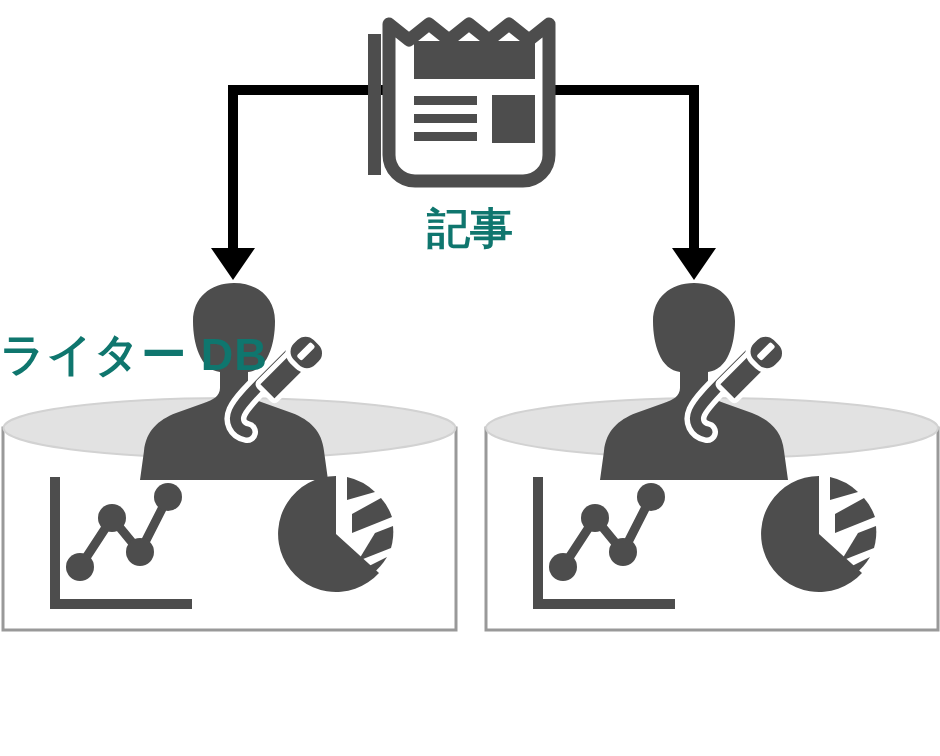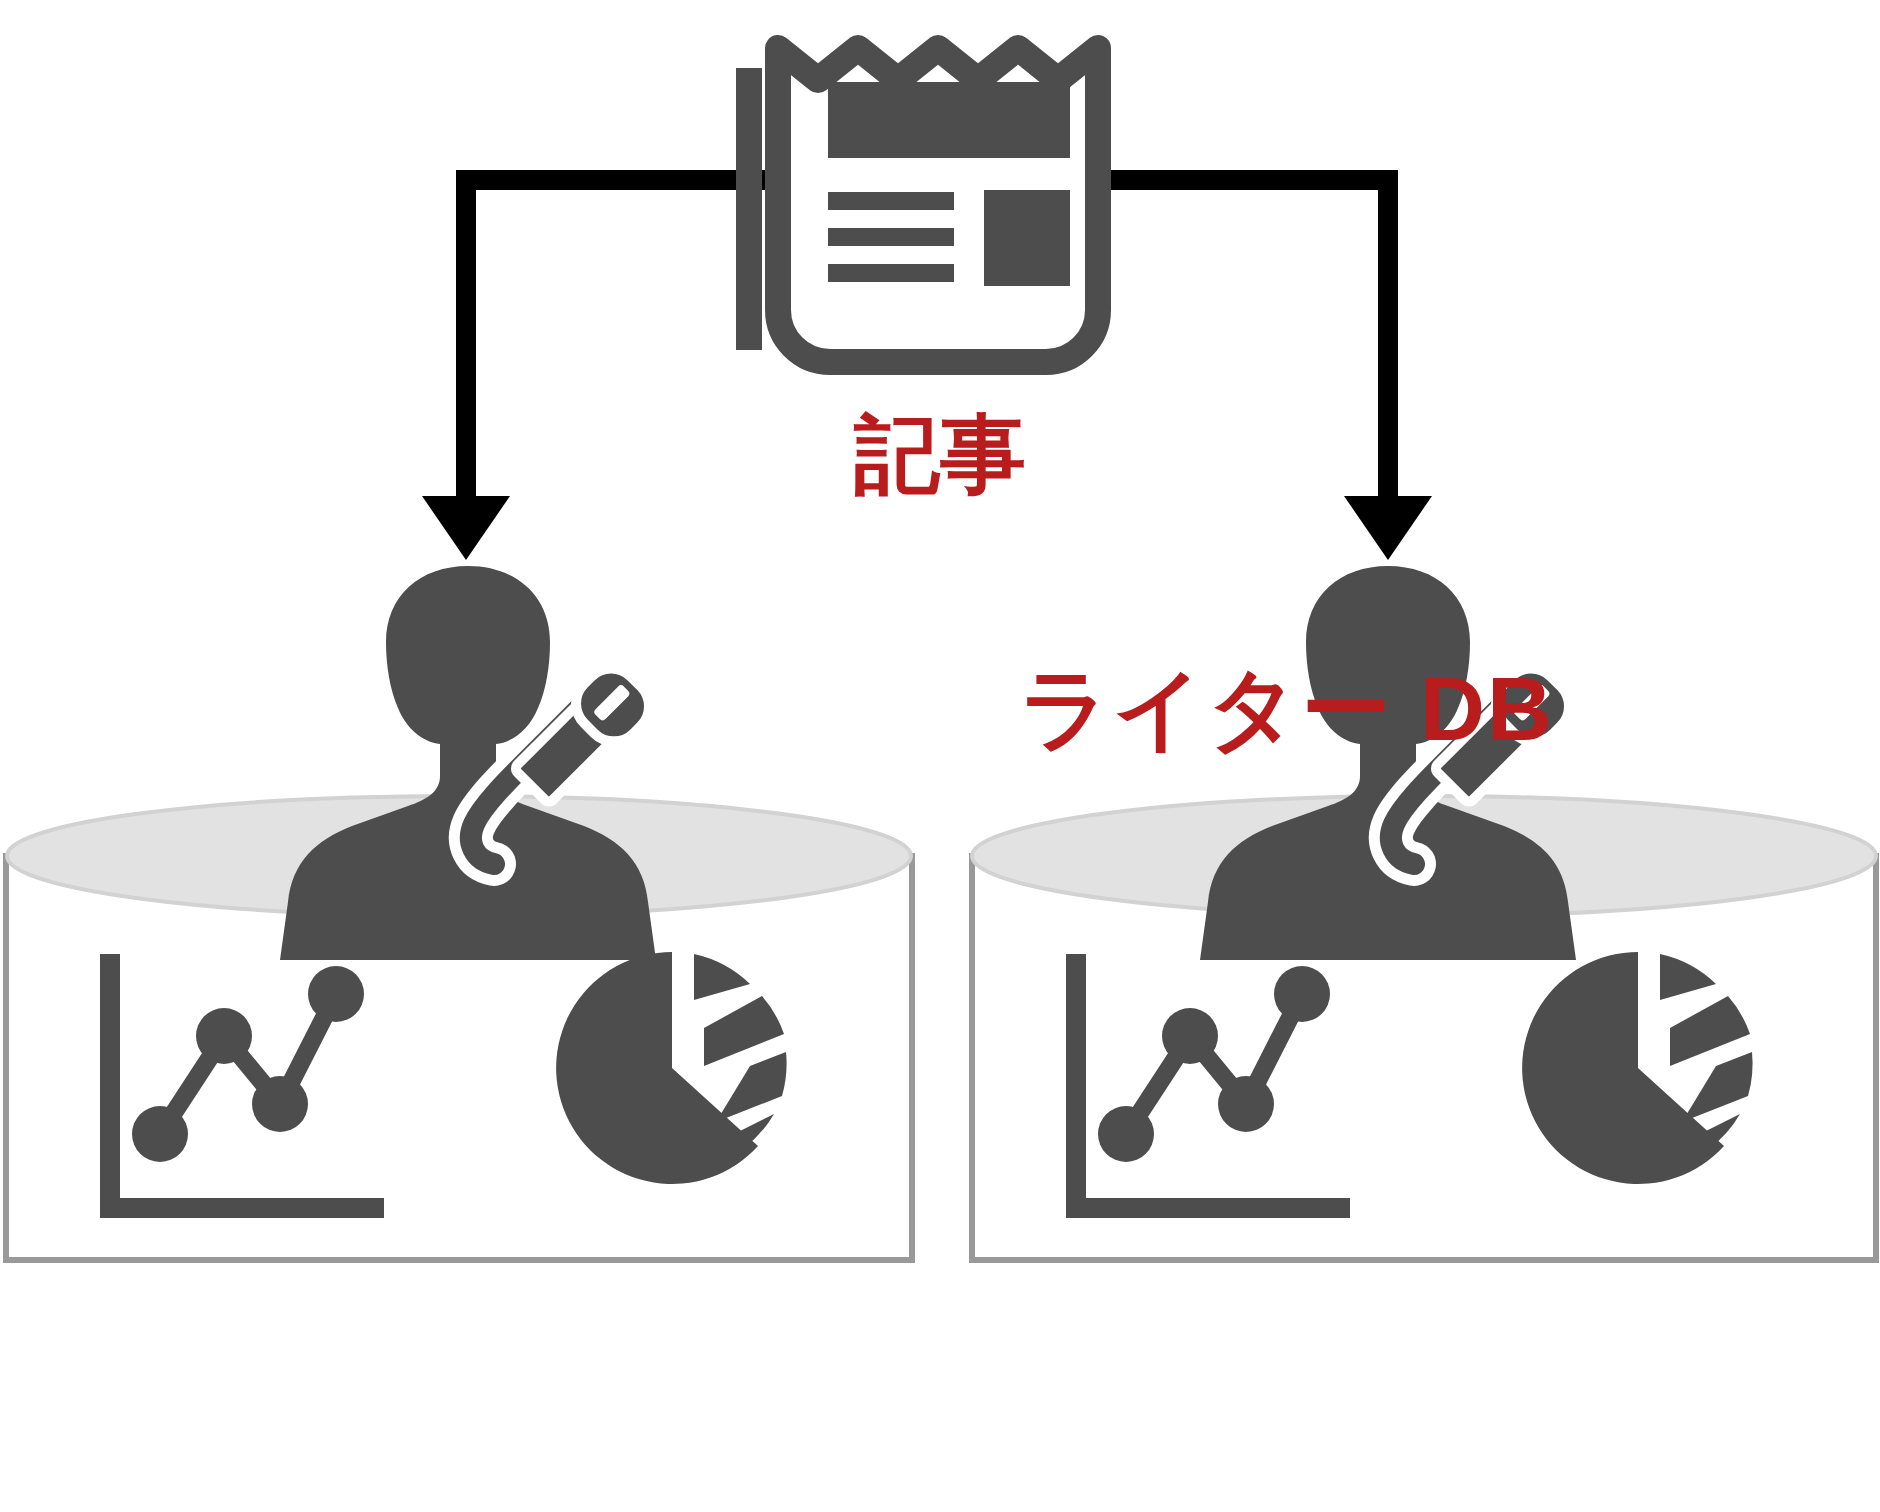--- a/index.html
+++ b/index.html
@@ -20,41 +20,40 @@
   #diagram-svg {
     position: absolute;
     left: 0;
     top: 0;
     width: 940px;
     height: 756px;
   }
   .lbl {
     position: absolute;
     white-space: nowrap;
-    color: #b91c1c;
+    color: #0f766e;
     line-height: 1;
   }
   #label-article {
     left: 0;
     top: 207px;
     width: 940px;
     text-align: center;
     font-size: 43px;
     font-weight: bold;
     letter-spacing: 0px;
   }
   #label-writer-db {
     left: 0;
     top: 332px;
     width: 764px;
-    text-align: right;
+    text-align: left;
     font-size: 45px;
     font-weight: bold;
     letter-spacing: 1px;
-    padding-left: 13px;
   }
   #label-caption {
     left: 0;
     top: 702px;
     width: 940px;
     text-align: center;
     font-size: 38px;
     font-weight: normal;
     letter-spacing: 2px;
   }

